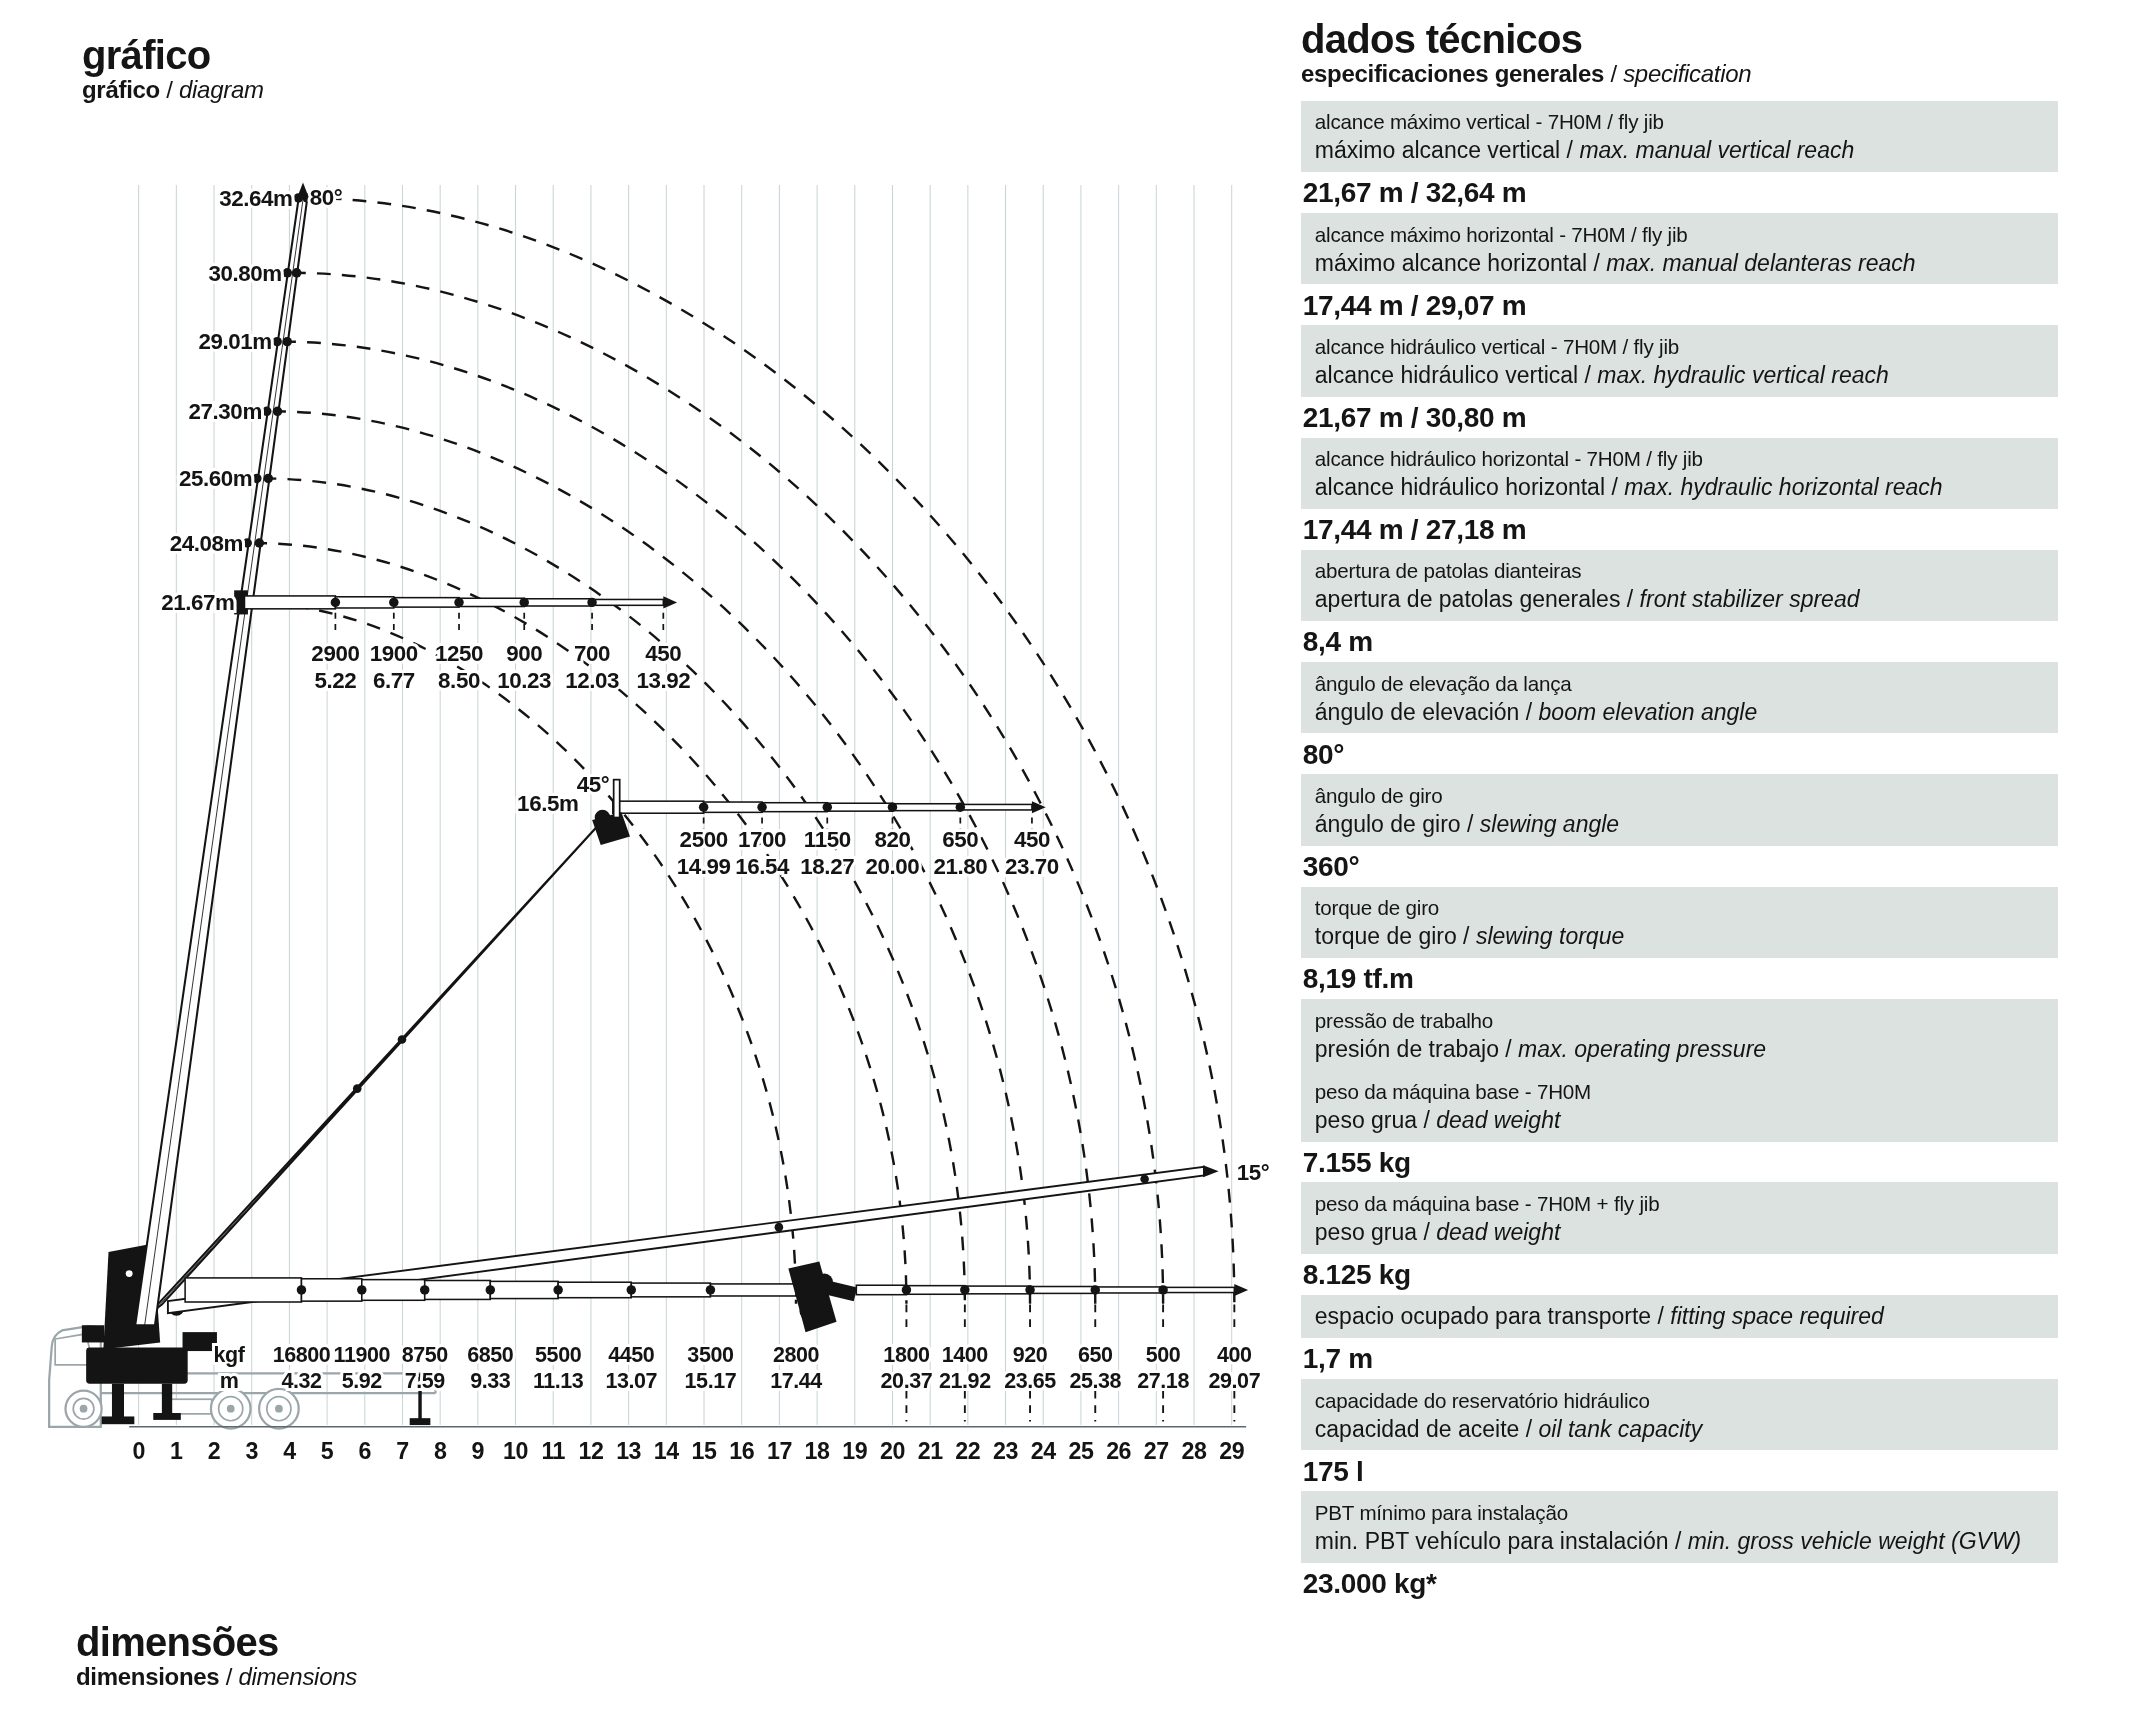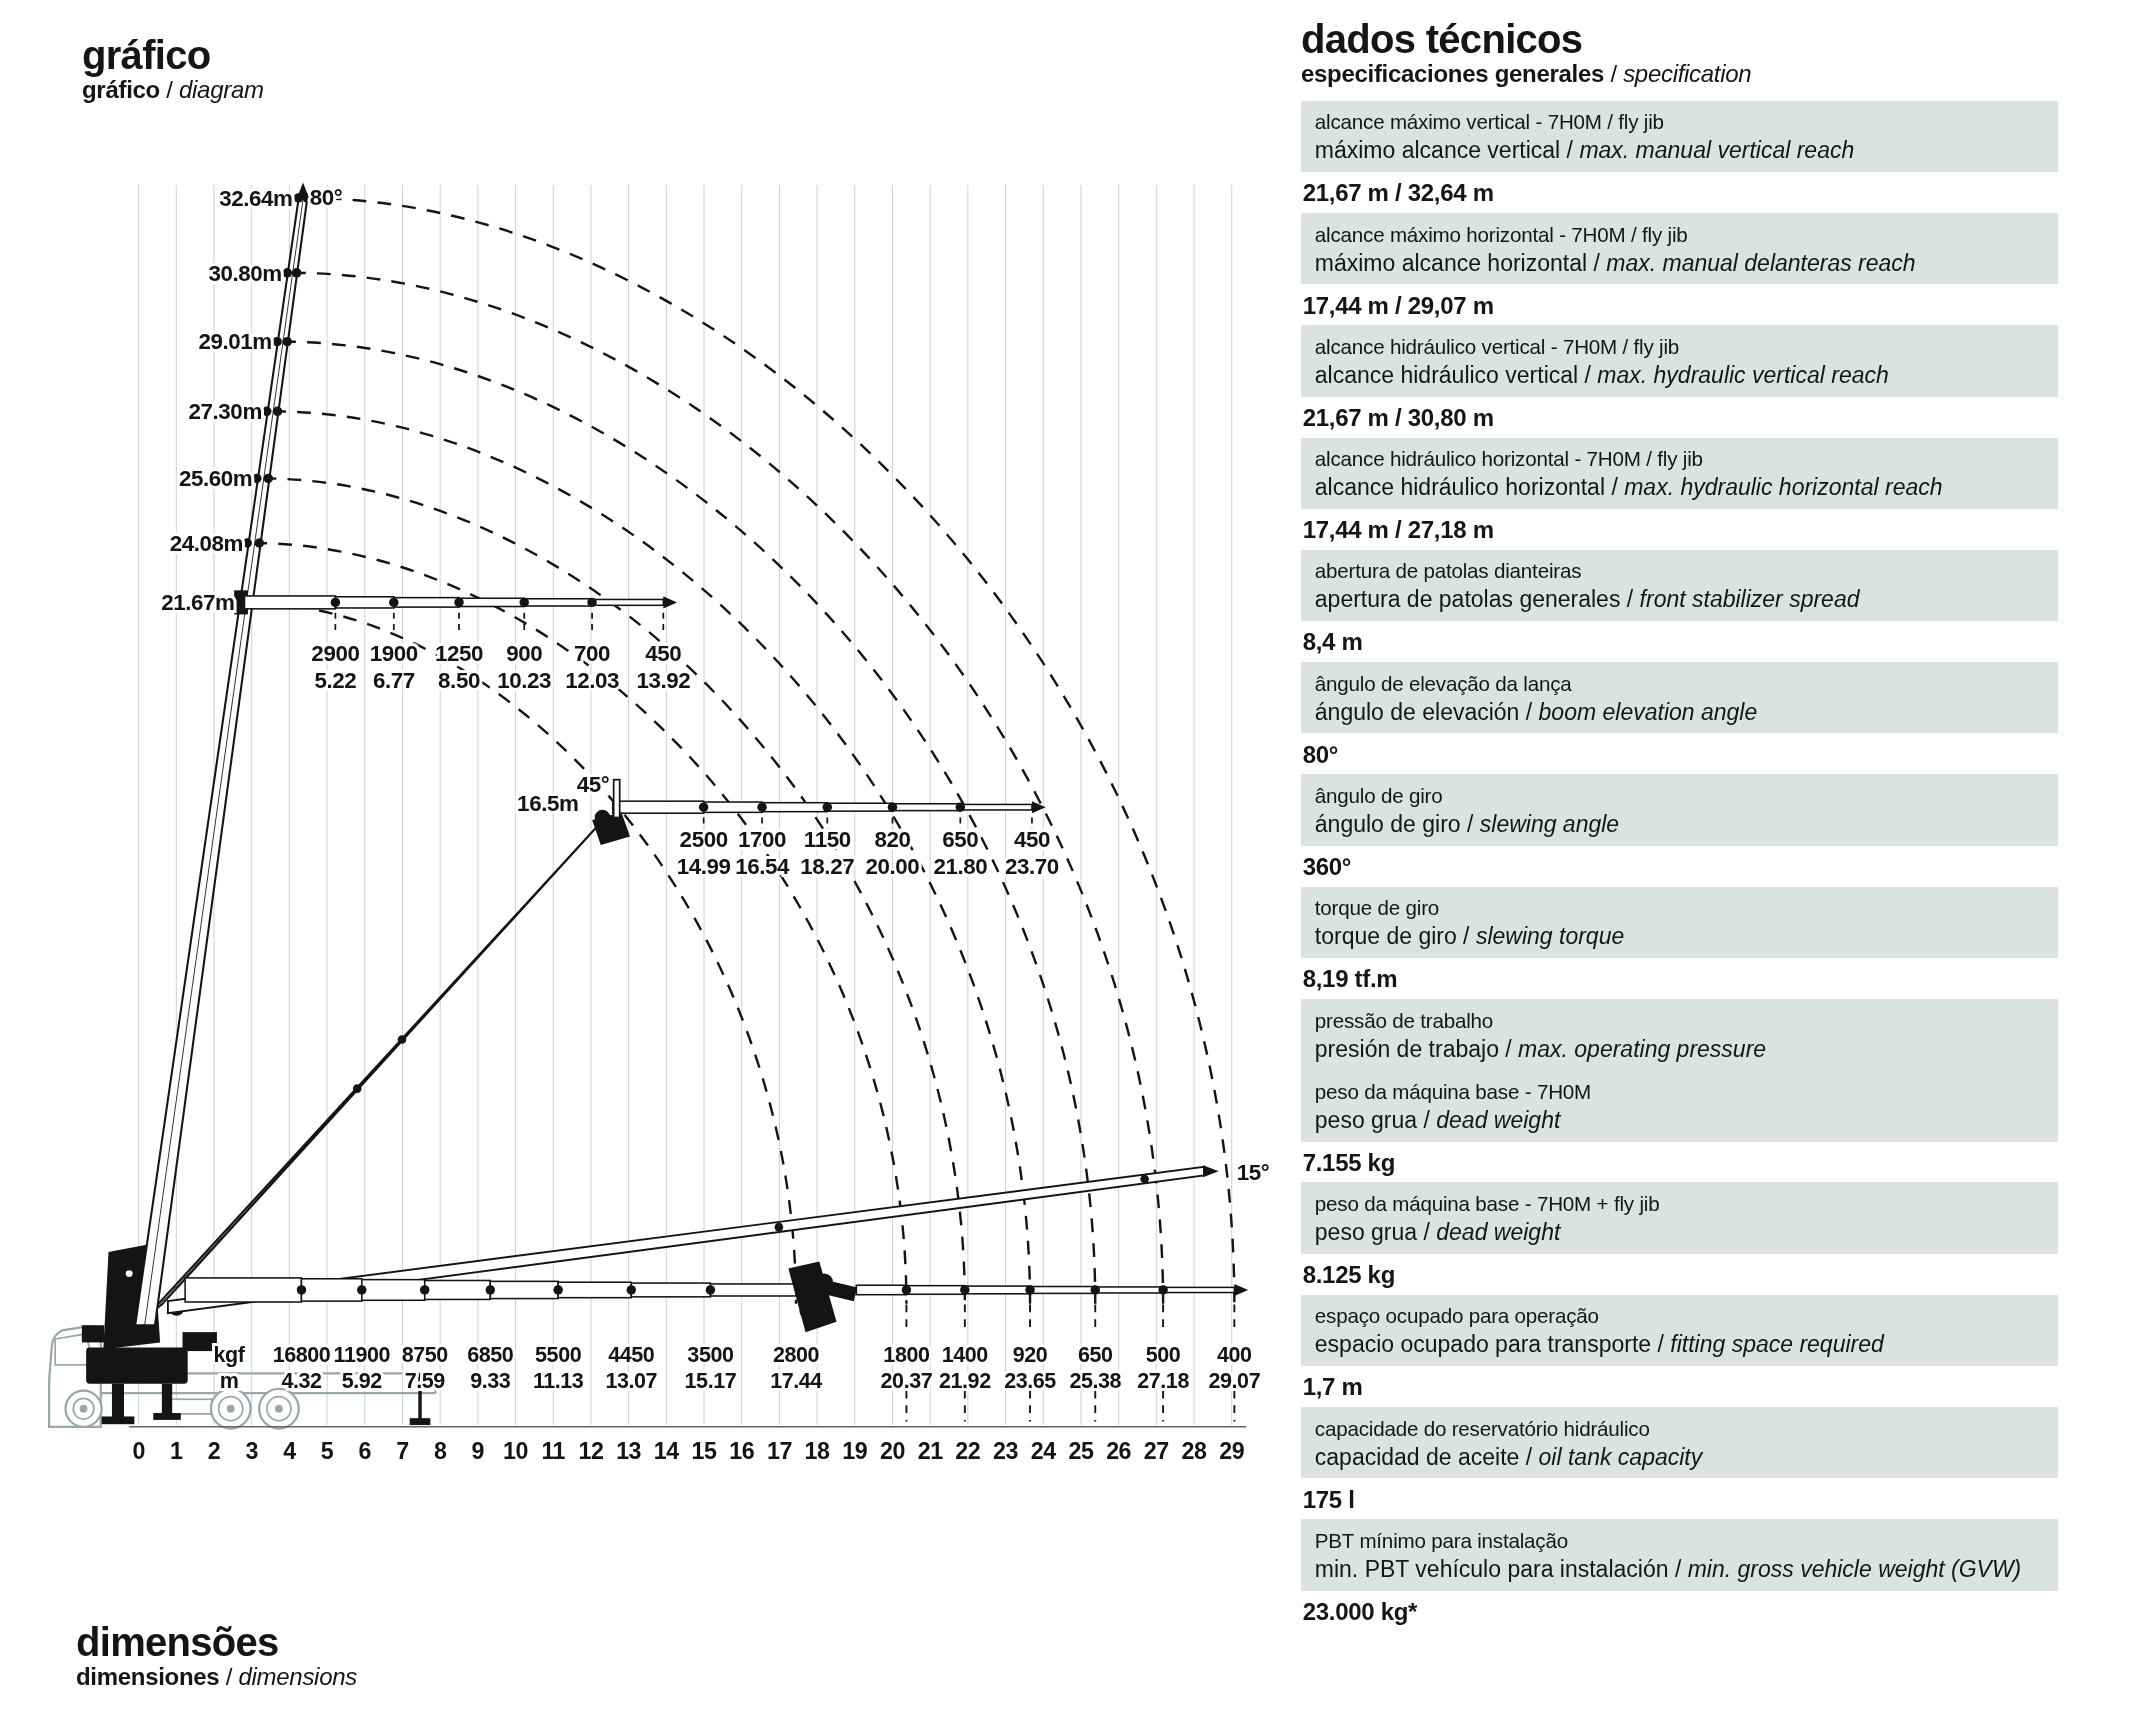--- a/index.html
+++ b/index.html
@@ -13,21 +13,21 @@
   .it{font-style:italic;font-weight:400}
   .sep{font-weight:400}
   #left-title{position:absolute;left:82px;top:34px}
   #bottom-title{position:absolute;left:76px;top:1621px}
   #diagram-svg{position:absolute;left:0;top:0}
   #spec{position:absolute;left:1301px;top:18px;width:757px}
   #spec-rows{margin-top:12px}
   .spec-head{background:var(--accent,#dbe2e0);padding:7.7px 13.8px}
   .spec-pt{font-size:20.6px;font-weight:400;line-height:28px;letter-spacing:-0.2px}
   .spec-sub{font-size:23px;font-weight:400;line-height:28px}
-  .spec-value{font-size:24px;font-weight:600;line-height:34px;margin:4.3px 0 2.6px 1.7px;letter-spacing:-0.3px}
+  .spec-value{font-size:28px;font-weight:600;line-height:34px;margin:4.3px 0 2.6px 1.7px;letter-spacing:-0.3px}
 </style>
 </head>
 <body>
 
 <div id="left-title">
   <div class="h1">gráfico</div>
   <div class="h2"><span>gráfico</span><span class="sep"> / </span><span class="it">diagram</span></div>
 </div>
 
 <svg id="diagram-svg" width="1291" height="1734" viewBox="0 0 1500 2015">
@@ -418,21 +418,20 @@
   <div class="spec-row">
     <div class="spec-head">
       <div class="spec-pt">peso da máquina base - 7H0M + fly jib</div>
       <div class="spec-sub"><span>peso grua</span><span class="sep"> / </span><span class="it">dead weight</span></div>
     </div>
     <div class="spec-value">8.125 kg</div>
   </div>
 
   <div class="spec-row">
     <div class="spec-head">
-      <div class="spec-pt">espaço ocupado para operação</div>
       <div class="spec-sub"><span>espacio ocupado para transporte</span><span class="sep"> / </span><span class="it">fitting space required</span></div>
     </div>
     <div class="spec-value">1,7 m</div>
   </div>
 
   <div class="spec-row">
     <div class="spec-head">
       <div class="spec-pt">capacidade do reservatório hidráulico</div>
       <div class="spec-sub"><span>capacidad de aceite</span><span class="sep"> / </span><span class="it">oil tank capacity</span></div>
     </div>

